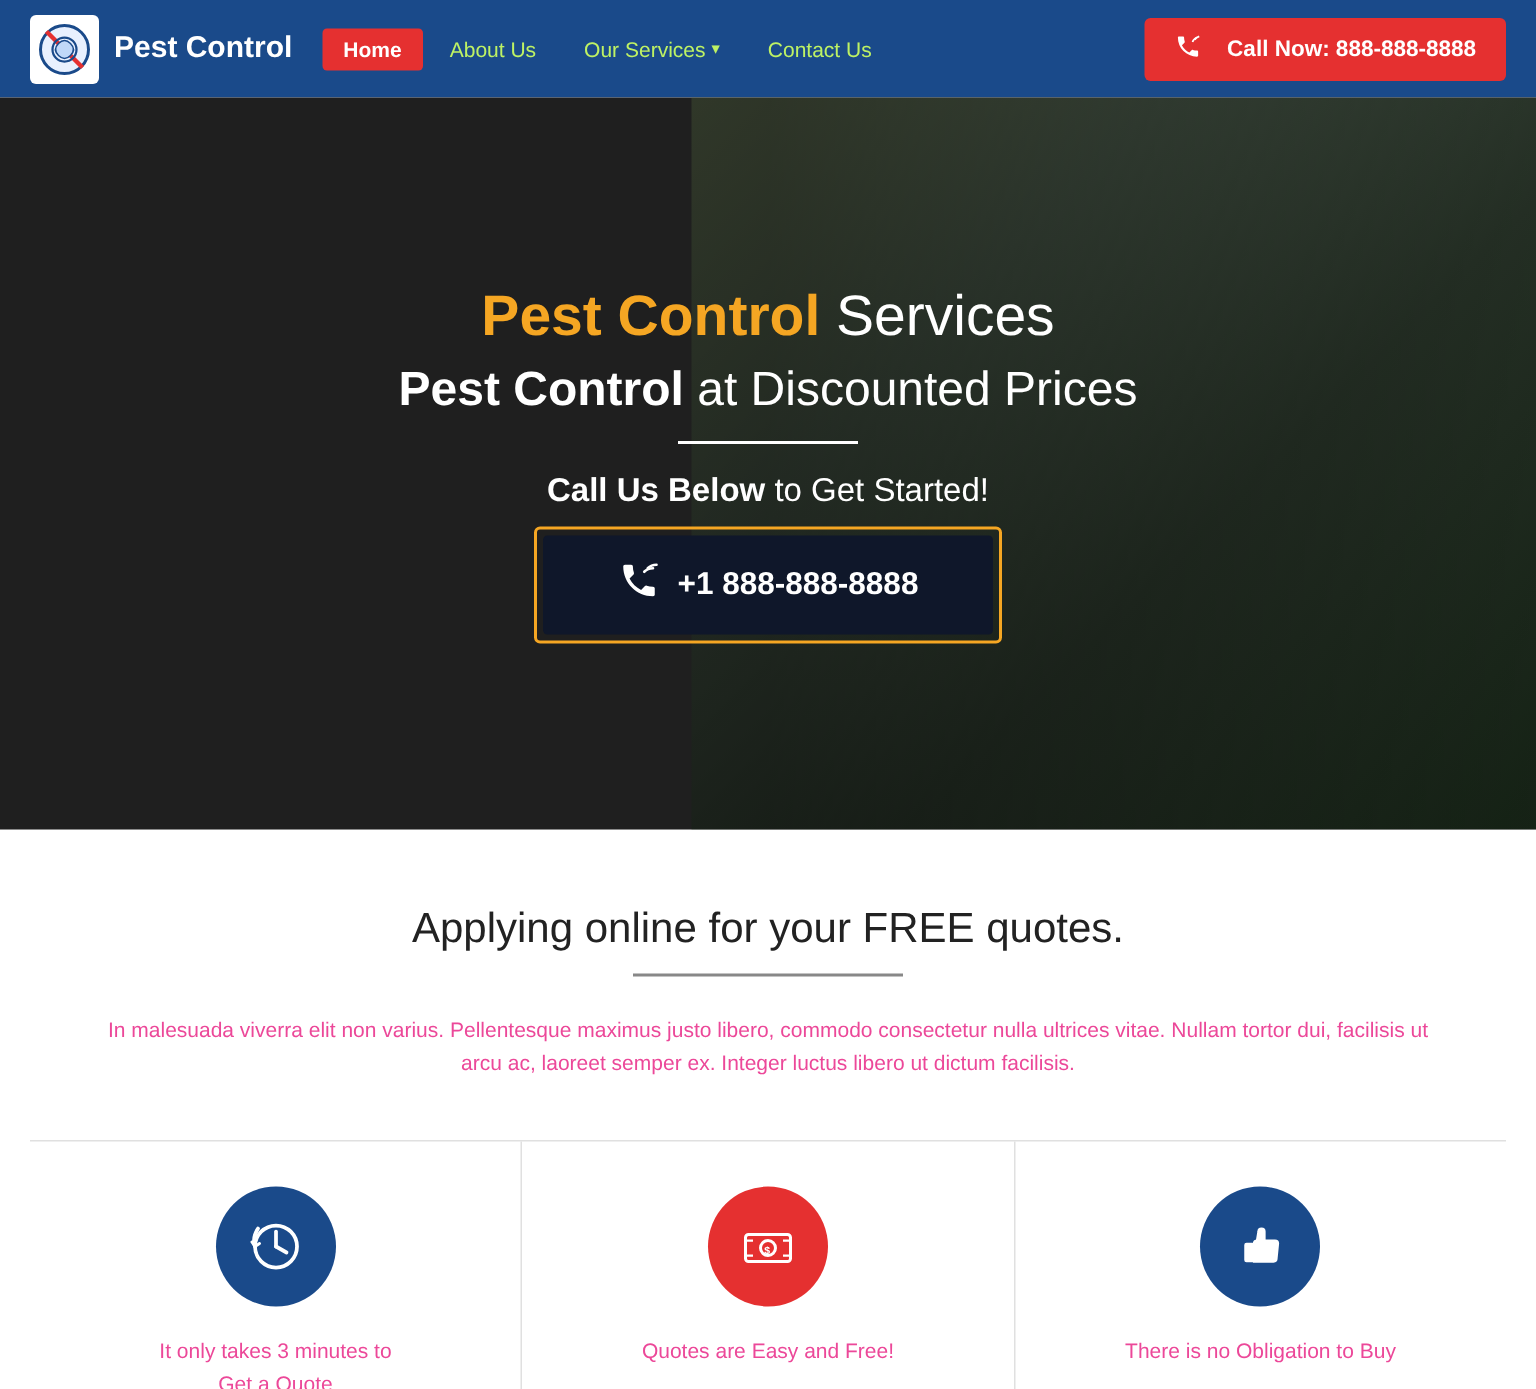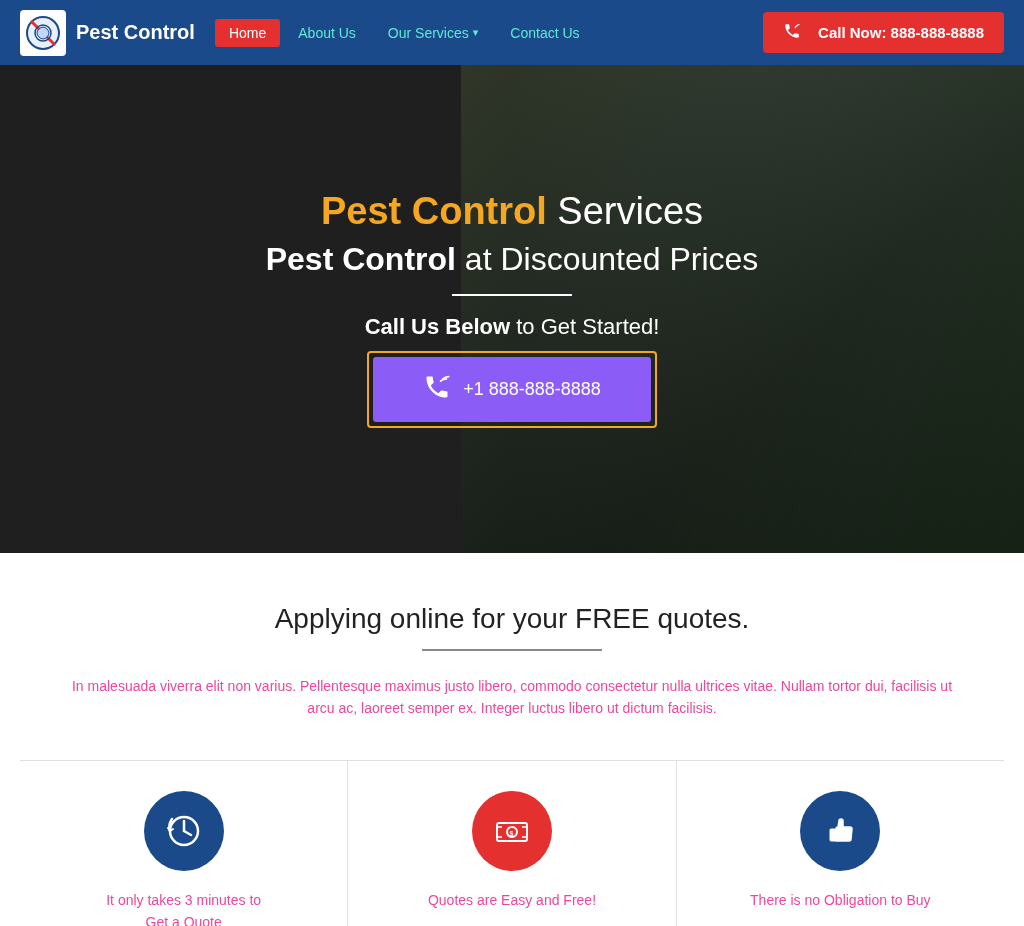--- a/index.html
+++ b/index.html
@@ -38,26 +38,26 @@
       display: flex;
       align-items: center;
       gap: 4px;
       flex: 1;
     }
     .nav-home {
       background: #e53030;
       color: #fff;
       padding: 6px 14px;
       font-size: 14px;
-      font-weight: normal;
+      font-weight: bold;
       border-radius: 3px;
       cursor: pointer;
     }
     .nav-link {
-      color: #5eead4;
+      color: #bef264;
       font-size: 14px;
       padding: 6px 14px;
       cursor: pointer;
       display: flex;
       align-items: center;
       gap: 4px;
     }
     .call-btn {
       margin-left: auto;
       background: #e53030;
@@ -135,26 +135,26 @@
       margin-bottom: 11px;
     }
     .hero-subtitle span.bold { font-weight: bold; }
     .hero-cta-wrapper {
       border: 2px solid #f5a623;
       display: inline-block;
       padding: 4px;
       border-radius: 4px;
     }
     .hero-cta {
-      background: #8b5cf6;
+      background: #0f172a;
       color: #fff;
       border: none;
       padding: 16px 50px;
-      font-size: 18px;
-      font-weight: normal;
+      font-size: 21px;
+      font-weight: bold;
       border-radius: 3px;
       cursor: pointer;
       display: flex;
       align-items: center;
       gap: 12px;
     }
 
     
     .section-quotes {
       padding: 50px 20px 20px;

